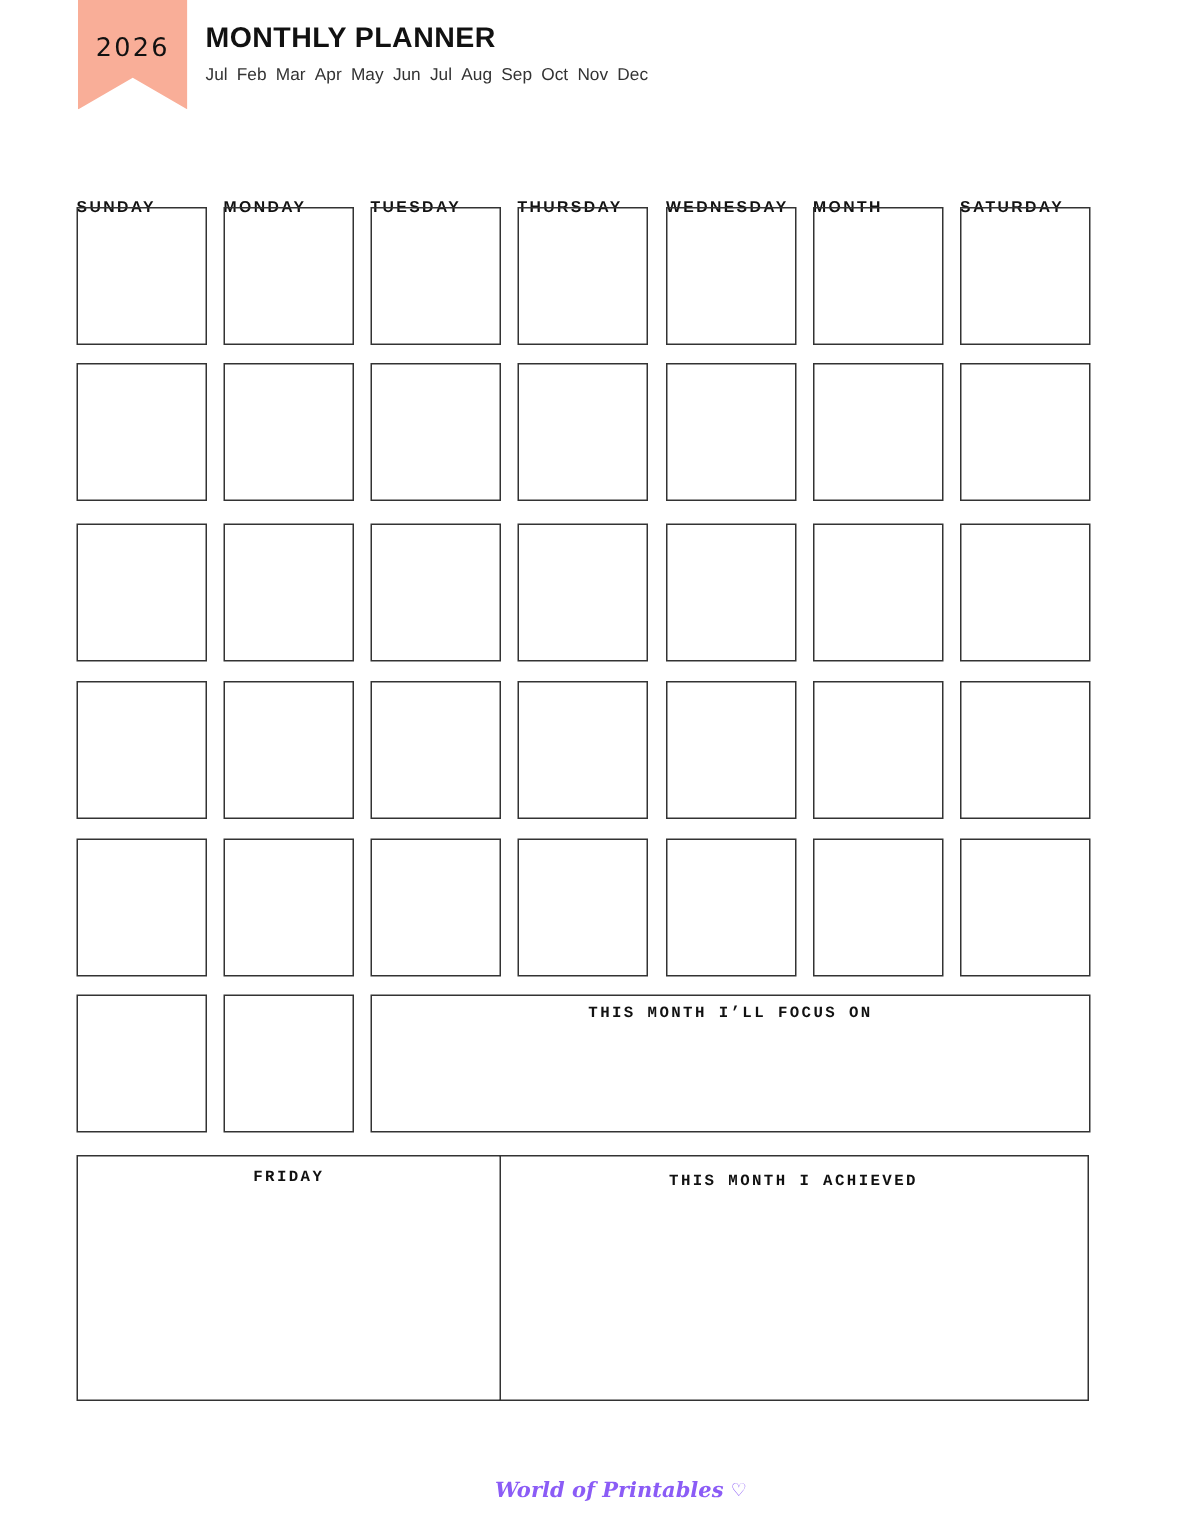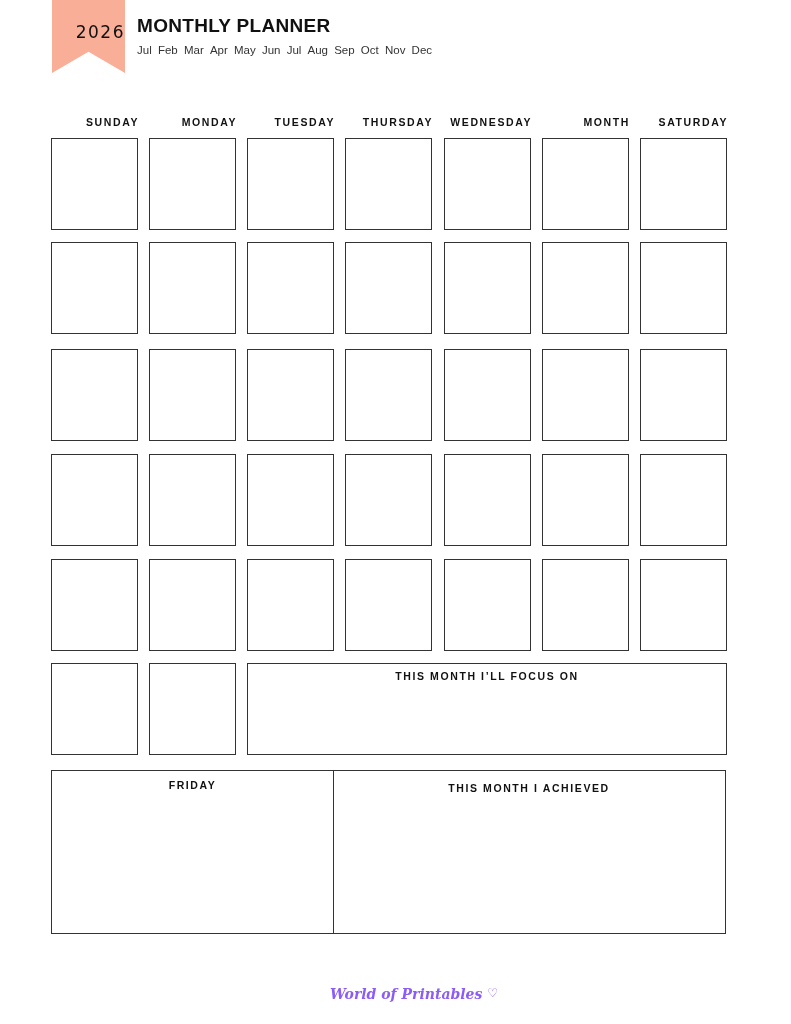--- a/index.html
+++ b/index.html
@@ -1,26 +1,26 @@
 <!DOCTYPE html>
 <html><head>
 <meta charset="utf-8">
 <style>
   html,body{margin:0;padding:0;background:#fff;}
   body{width:791px;height:1024px;position:relative;overflow:hidden;font-family:"Liberation Sans","DejaVu Sans",sans-serif;color:#111;}
   .ribbon{position:absolute;left:52px;top:0;width:73px;height:73px;background:#f9ae98;
     clip-path:polygon(0 0,100% 0,100% 100%,50% 71%,0 100%);}
-  .ribbon span{position:absolute;left:0;right:0;top:22px;text-align:right;font-family:"DejaVu Sans",sans-serif;font-size:17px;letter-spacing:1.5px;color:#111;}
+  .ribbon span{position:absolute;left:0;right:0;top:22px;text-align:center;font-family:"DejaVu Sans",sans-serif;font-size:17px;letter-spacing:1.5px;color:#111;}
   .title{position:absolute;left:137px;top:15px;font-size:19px;font-weight:bold;letter-spacing:0.3px;}
   .months{position:absolute;left:137px;top:44px;display:flex;gap:0;font-size:11.5px;color:#333;}
   .months span{margin-right:6.2px;}
-  .dayhead{position:absolute;top:116px;width:88px;text-align:right;font-size:10.5px;font-weight:bold;letter-spacing:1.6px;}
+  .dayhead{position:absolute;top:132px;width:88px;text-align:left;font-size:10.5px;font-weight:bold;letter-spacing:1.6px;}
   .cell{position:absolute;width:85px;height:90px;border:1.6px solid #333;box-sizing:content-box;}
   .panel{position:absolute;border:1.6px solid #333;}
-  .plabel{position:absolute;left:0;right:0;text-align:center;font-size:10.5px;font-weight:bold;letter-spacing:1.6px;}
+  .plabel{position:absolute;left:0;right:0;text-align:center;font-size:10.5px;font-weight:bold;letter-spacing:1.6px;font-family:Liberation Mono, monospace;}
   .footer{position:absolute;left:330px;top:986px;font-family:"DejaVu Serif",serif;font-style:italic;font-weight:bold;font-size:14px;color:#8b5cf6;}
 </style>
 </head>
 <body>
 
 <div class="ribbon">
   <span>2026</span>
 </div>
 <div class="title">MONTHLY PLANNER</div>
 <div class="months">

